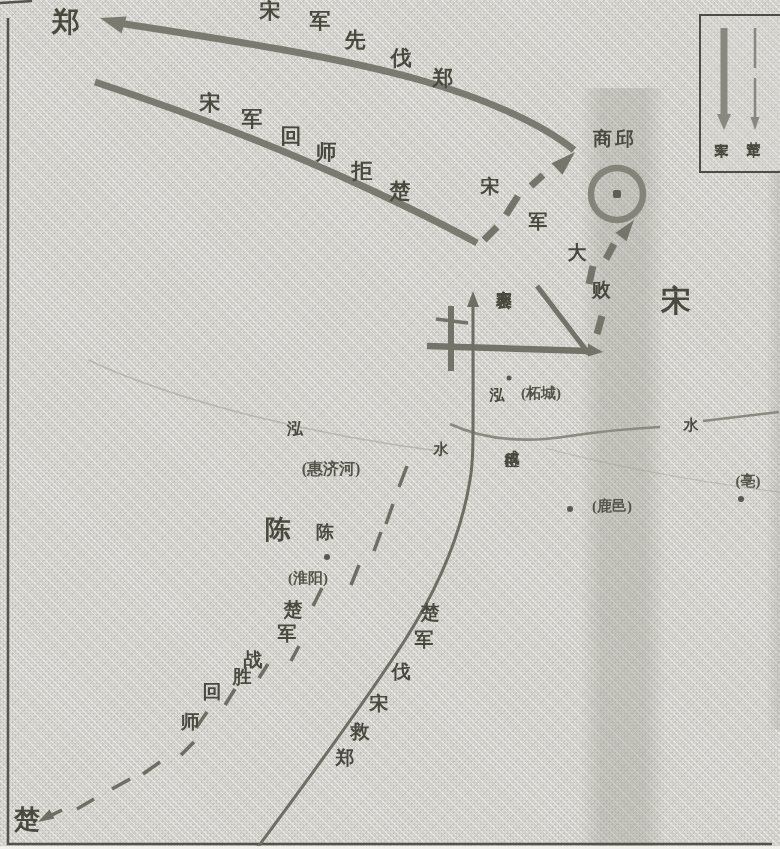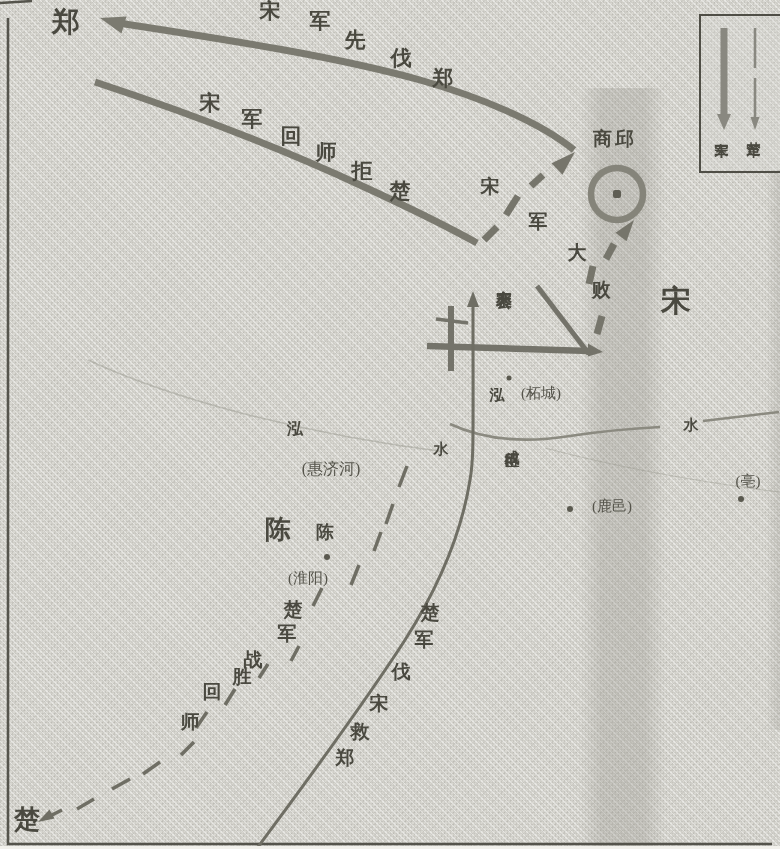--- a/index.html
+++ b/index.html
@@ -7,21 +7,21 @@
     background-color:#d9d8d2;
     background-image:
       repeating-linear-gradient(45deg, rgba(255,255,255,.40) 0 1px, transparent 1px 4px),
       repeating-linear-gradient(-45deg, rgba(108,106,98,.10) 0 1px, transparent 1px 4px),
       repeating-linear-gradient(0deg, rgba(108,106,98,.09) 0 1px, transparent 1px 3px),
       repeating-linear-gradient(90deg, rgba(108,106,98,.09) 0 1px, transparent 1px 3px);
     font-family:"Liberation Serif","DejaVu Serif",serif;
   }
   .ch{position:absolute;transform:translate(-50%,-50%);font-weight:bold;color:#4a4940;
       white-space:nowrap;line-height:1;}
-  .paren{font-weight:normal;color:#55544b;}
+  .paren{font-weight:bold;color:#55544b;}
   .vert{position:absolute;writing-mode:vertical-rl;text-orientation:upright;font-weight:bold;
       color:#4a4940;letter-spacing:2px;line-height:1;}
   .dot{position:absolute;background:#5a594f;border-radius:50%;transform:translate(-50%,-50%);}
   svg{position:absolute;left:0;top:0;}
   #shade-band{position:absolute;top:88px;left:580px;width:86px;height:761px;
       background:linear-gradient(90deg, rgba(148,146,138,0) 0%, rgba(148,146,138,.30) 25%,
       rgba(148,146,138,.30) 75%, rgba(148,146,138,0) 100%);}
   #edge-shade{position:absolute;top:170px;right:0;width:14px;height:560px;
       background:linear-gradient(90deg, rgba(120,118,110,0), rgba(120,118,110,.18));}
   #legend-box{position:absolute;left:699px;top:14px;width:81px;height:155px;

